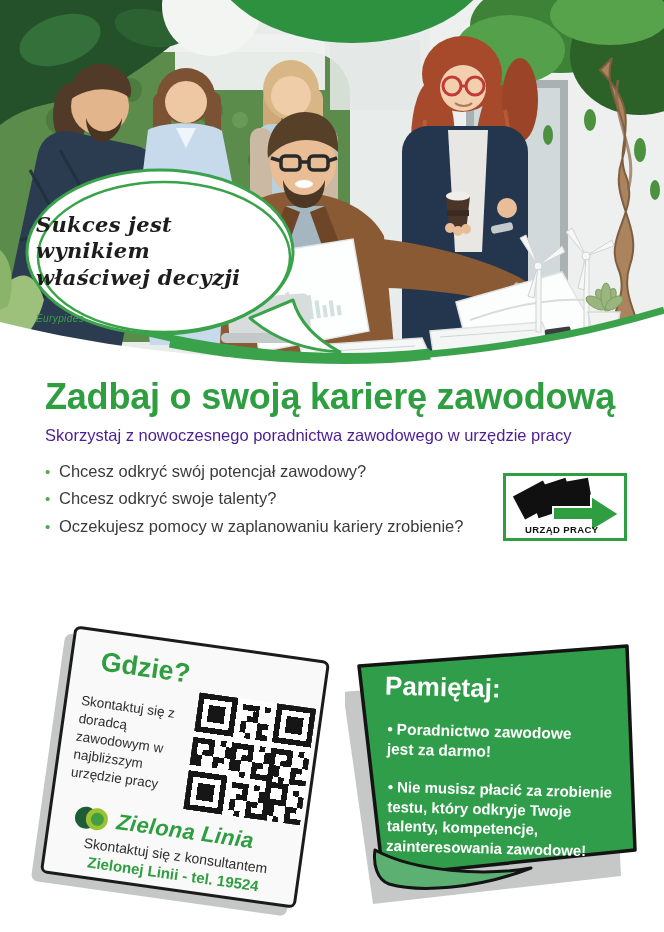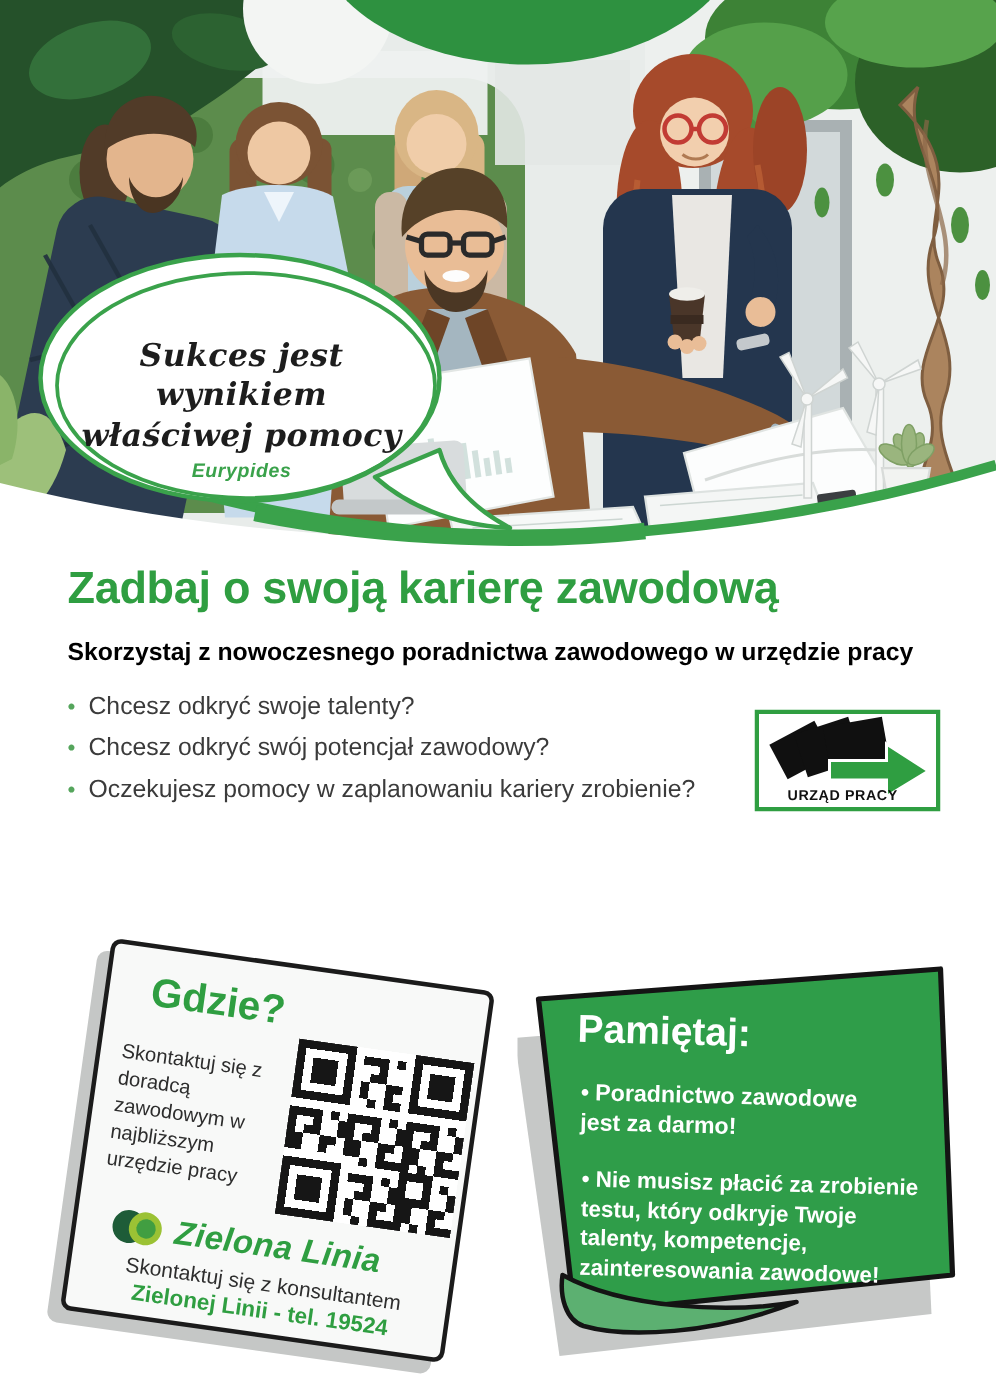--- a/index.html
+++ b/index.html
@@ -10,38 +10,38 @@
   html,body{width:664px; height:932px;}
   body{
     position:relative; overflow:hidden; background:#ffffff;
     font-family:"Liberation Sans", sans-serif; color:var(--dark);
   }
   .photo-wrap{position:absolute; left:0; top:0; width:664px; height:370px;}
   .photo-wrap svg{display:block;}
 
   
   .bubble-text{
-    position:absolute; left:36px; top:224px; width:250px; text-align:center;
+    position:absolute; left:36px; top:212px; width:250px; text-align:left;
     font-family:"DejaVu Serif", serif; font-style:italic; font-weight:700;
     color:#1d1d1d; line-height:1.25; font-size:21px; letter-spacing:.3px;
   }
   .bubble-author{
-    margin-top:3px; font-family:"Liberation Sans", sans-serif;
-    font-style:italic; font-weight:700; font-size:13px; color:var(--line-green);
+    margin-top:22px; font-family:"Liberation Sans", sans-serif;
+    font-style:italic; font-weight:400; font-size:10px; color:var(--line-green);
     letter-spacing:.4px;
   }
 
   
   .title{
     position:absolute; left:45px; top:376px; width:600px;
-    font-size:30px; font-weight:700; color:var(--green); letter-spacing:-.2px;
+    font-size:36px; font-weight:700; color:var(--green); letter-spacing:-.2px;
   }
   .subtitle{
     position:absolute; left:45px; top:426px; width:590px;
-    font-size:16.5px; font-weight:700; color:#000000;
+    font-size:16.5px; font-weight:400; color:#4c1d95;
   }
   .questions{
     position:absolute; left:45px; top:458px; width:460px; list-style:none;
   }
   .questions li{
     position:relative; padding-left:14px; font-size:16.5px; color:#3b3b3b;
     line-height:27.4px; white-space:nowrap;
   }
   .questions li::before{
     content:"•"; position:absolute; left:0; top:0; color:#55a55c; font-size:15px;
@@ -301,31 +301,31 @@
   <path d="M170,342 C260,360 360,362 430,354" fill="none" stroke="#3aa24b" stroke-width="11"></path>
 
   <g>
     <path d="M250,318 C275,340 305,350 340,352 C312,337 298,318 293,300 Z" fill="#ffffff" stroke="#3aa24b" stroke-width="3" stroke-linejoin="round"></path>
     <ellipse cx="160" cy="252" rx="133" ry="82" fill="#ffffff" stroke="#3aa24b" stroke-width="3"></ellipse>
     <ellipse cx="164" cy="257" rx="126" ry="75" fill="none" stroke="#3aa24b" stroke-width="2.5"></ellipse>
   </g>
 </svg>
   <div class="bubble-text">
     <div>Sukces jest wynikiem</div>
-    <div>właściwej pomocy</div>
+    <div>właściwej decyzji</div>
     <div class="bubble-author">Eurypides</div>
   </div>
 </div>
 
 <h1 class="title">Zadbaj o swoją karierę zawodową</h1>
 <div class="subtitle">Skorzystaj z nowoczesnego poradnictwa zawodowego w urzędzie pracy</div>
 
 <ul class="questions">
+  <li>Chcesz odkryć swój potencjał zawodowy?</li>
   <li>Chcesz odkryć swoje talenty?</li>
-  <li>Chcesz odkryć swój potencjał zawodowy?</li>
   <li>Oczekujesz pomocy w zaplanowaniu kariery zrobienie?</li>
 </ul>
 
 <svg class="up-logo" viewBox="0 0 124 68">
   <rect x="1.5" y="1.5" width="121" height="65" fill="#ffffff" stroke="#2f9e41" stroke-width="3"></rect>
   <g fill="#101010">
     <rect x="14" y="14" width="34" height="26" transform="rotate(-28 31 27)"></rect>
     <rect x="30" y="10" width="38" height="30" transform="rotate(-18 49 25)"></rect>
     <rect x="48" y="8" width="40" height="32" transform="rotate(-10 68 24)"></rect>
   </g>

